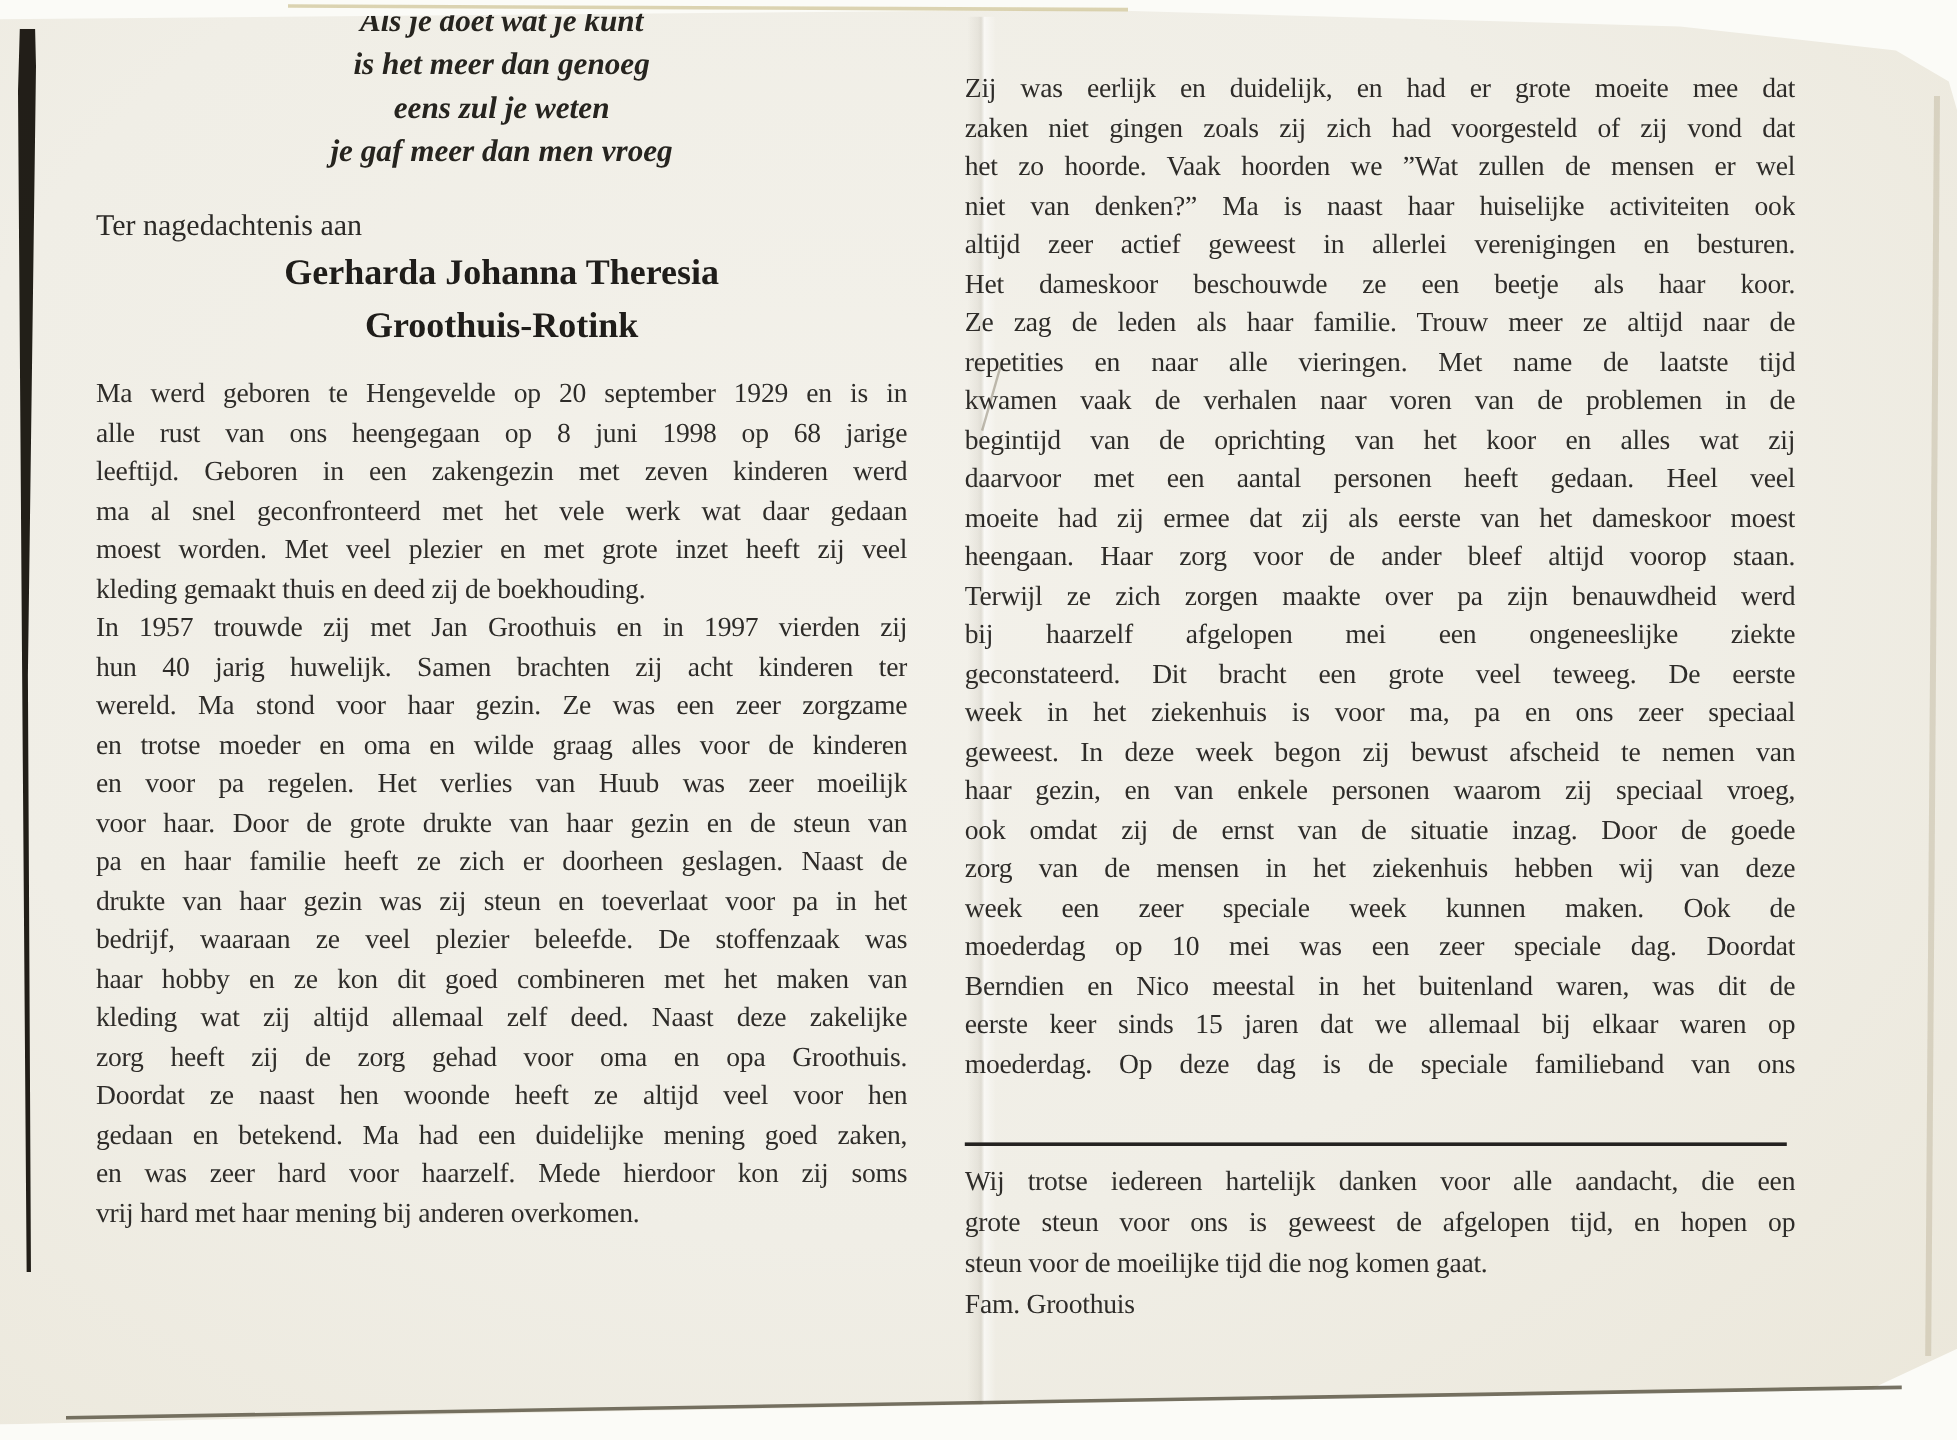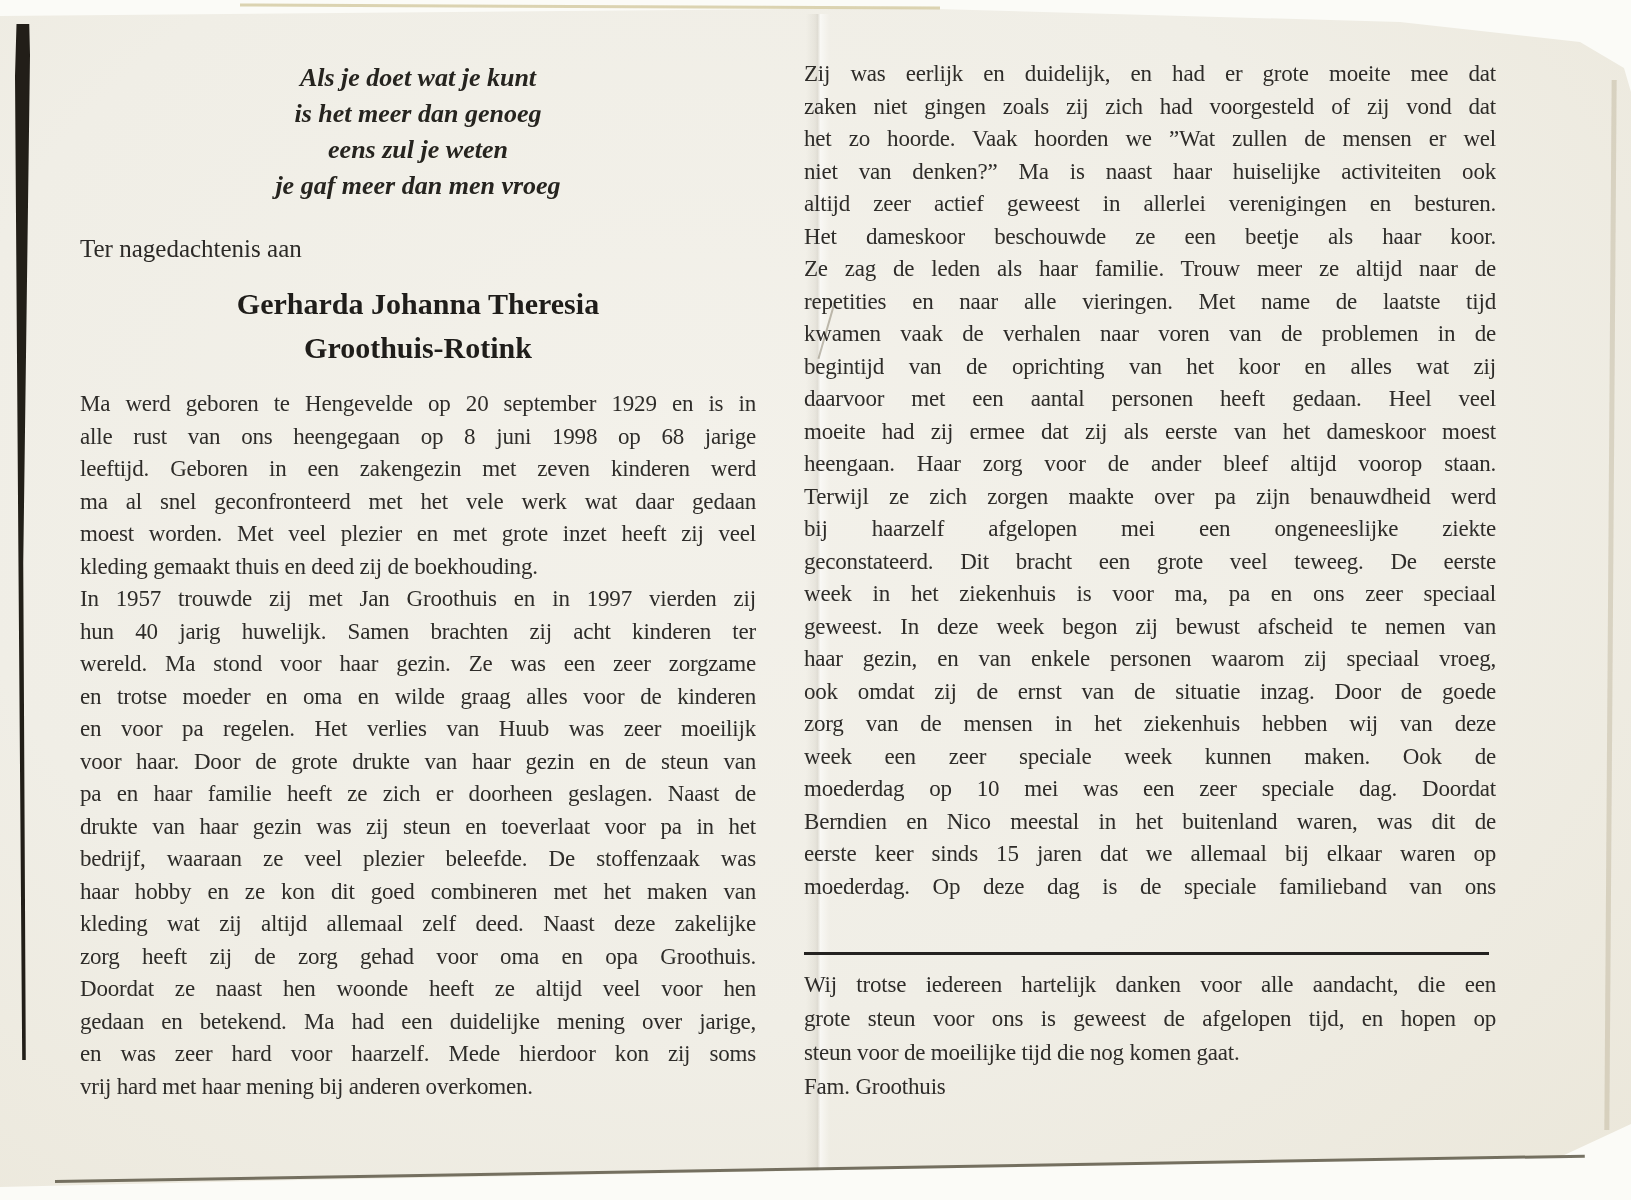--- a/index.html
+++ b/index.html
@@ -51,30 +51,30 @@
     position: absolute; right: 18px; top: 80px; width: 5px; height: 1050px;
     background: rgba(165,152,118,0.30); transform: rotate(0.4deg);
   }
 
   
   .page { position: absolute; top: 0; height: 1200px; color: #2d2b29; }
   .page-left  { left: 80px;  width: 676px; }
   .page-right { left: 804px; width: 692px; }
 
   .poem {
-    padding-top: 60px; text-align: center;
+    text-align: center;
     font-style: italic; font-weight: bold;
     font-size: 26px; line-height: 36px; color: #26241f;
   }
   .dedication {
     margin-top: 28px; 
     font-size: 25px; line-height: 34px; color: #2b2926;
   }
   .name {
-    margin-top: 16px; text-align: center;
+    text-align: center;
     font-weight: bold; font-size: 30px; line-height: 44px; color: #1f1d1a;
   }
 
   .bodyblock {
     font-size: 23px; line-height: 32.5px; letter-spacing: -0.2px;
     color: #2e2c29;
   }
   .page-left .bodyblock { margin-top: 18px; }
   .page-right .bodyblock { padding-top: 58px; }
 
@@ -136,21 +136,21 @@
           <div class="tline">en trotse moeder en oma en wilde graag alles voor de kinderen</div>
           <div class="tline">en voor pa regelen. Het verlies van Huub was zeer moeilijk</div>
           <div class="tline">voor haar. Door de grote drukte van haar gezin en de steun van</div>
           <div class="tline">pa en haar familie heeft ze zich er doorheen geslagen. Naast de</div>
           <div class="tline">drukte van haar gezin was zij steun en toeverlaat voor pa in het</div>
           <div class="tline">bedrijf, waaraan ze veel plezier beleefde. De stoffenzaak was</div>
           <div class="tline">haar hobby en ze kon dit goed combineren met het maken van</div>
           <div class="tline">kleding wat zij altijd allemaal zelf deed. Naast deze zakelijke</div>
           <div class="tline">zorg heeft zij de zorg gehad voor oma en opa Groothuis.</div>
           <div class="tline">Doordat ze naast hen woonde heeft ze altijd veel voor hen</div>
-          <div class="tline">gedaan en betekend. Ma had een duidelijke mening over jarige,</div>
+          <div class="tline">gedaan en betekend. Ma had een duidelijke mening goed zaken,</div>
           <div class="tline">en was zeer hard voor haarzelf. Mede hierdoor kon zij soms</div>
           <div class="tline end">vrij hard met haar mening bij anderen overkomen.</div>
         </div>
     </div>
 
     <div class="page page-right">
       <div class="bodyblock">
           <div class="tline">Zij was eerlijk en duidelijk, en had er grote moeite mee dat</div>
           <div class="tline">zaken niet gingen zoals zij zich had voorgesteld of zij vond dat</div>
           <div class="tline">het zo hoorde. Vaak hoorden we ”Wat zullen de mensen er wel</div>

